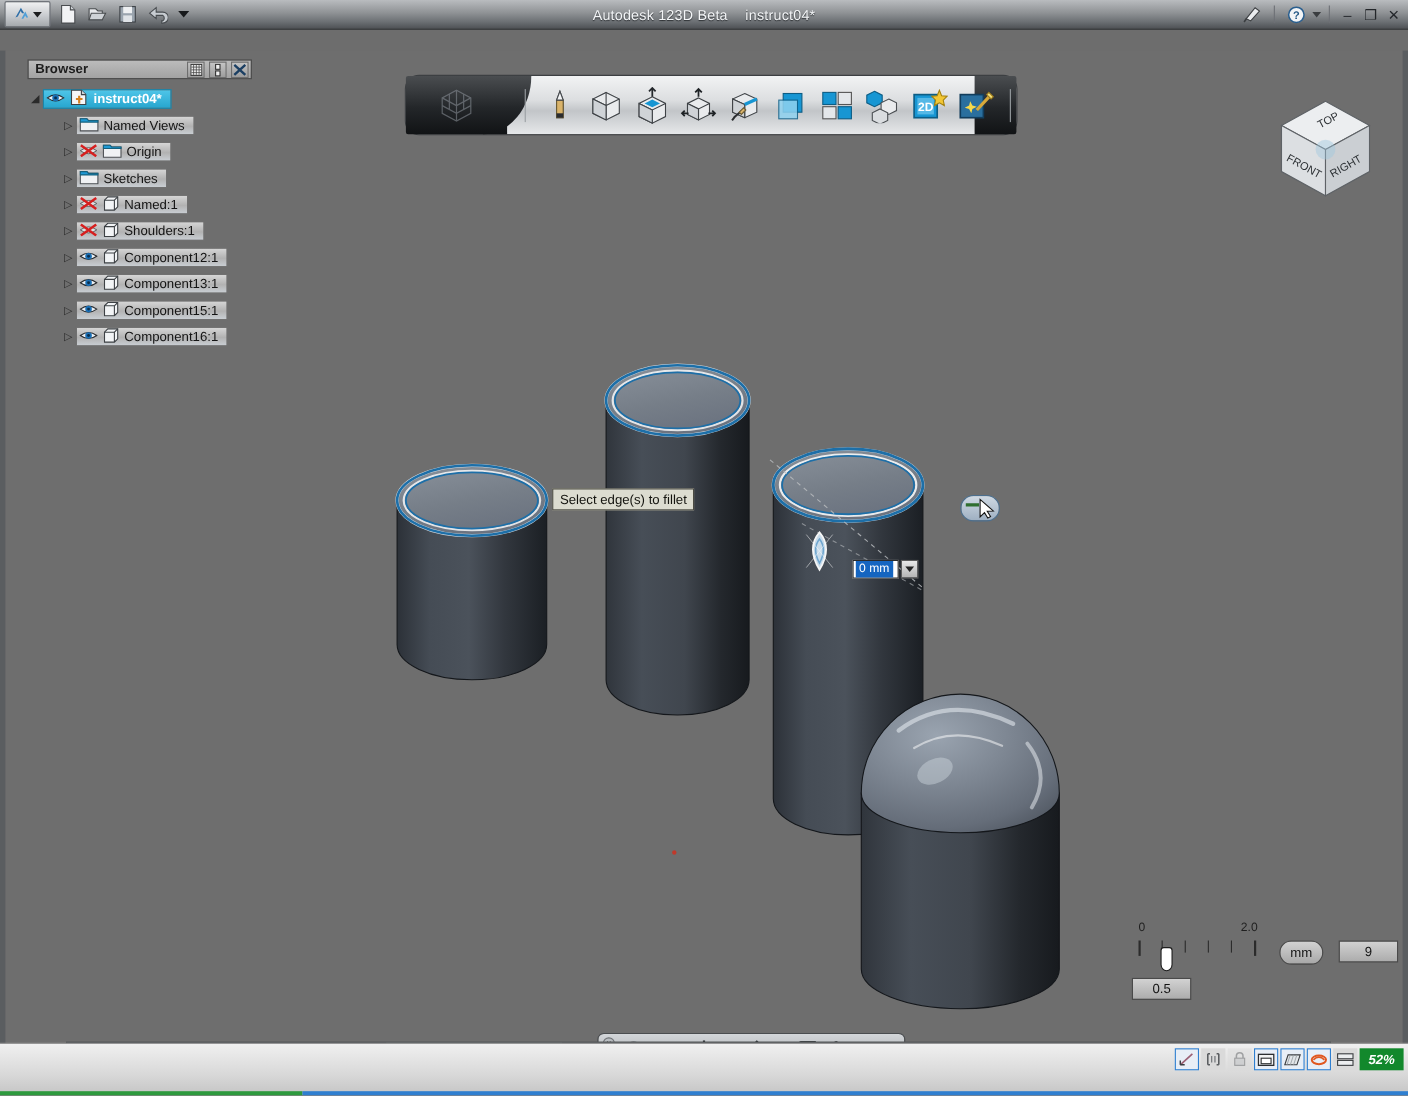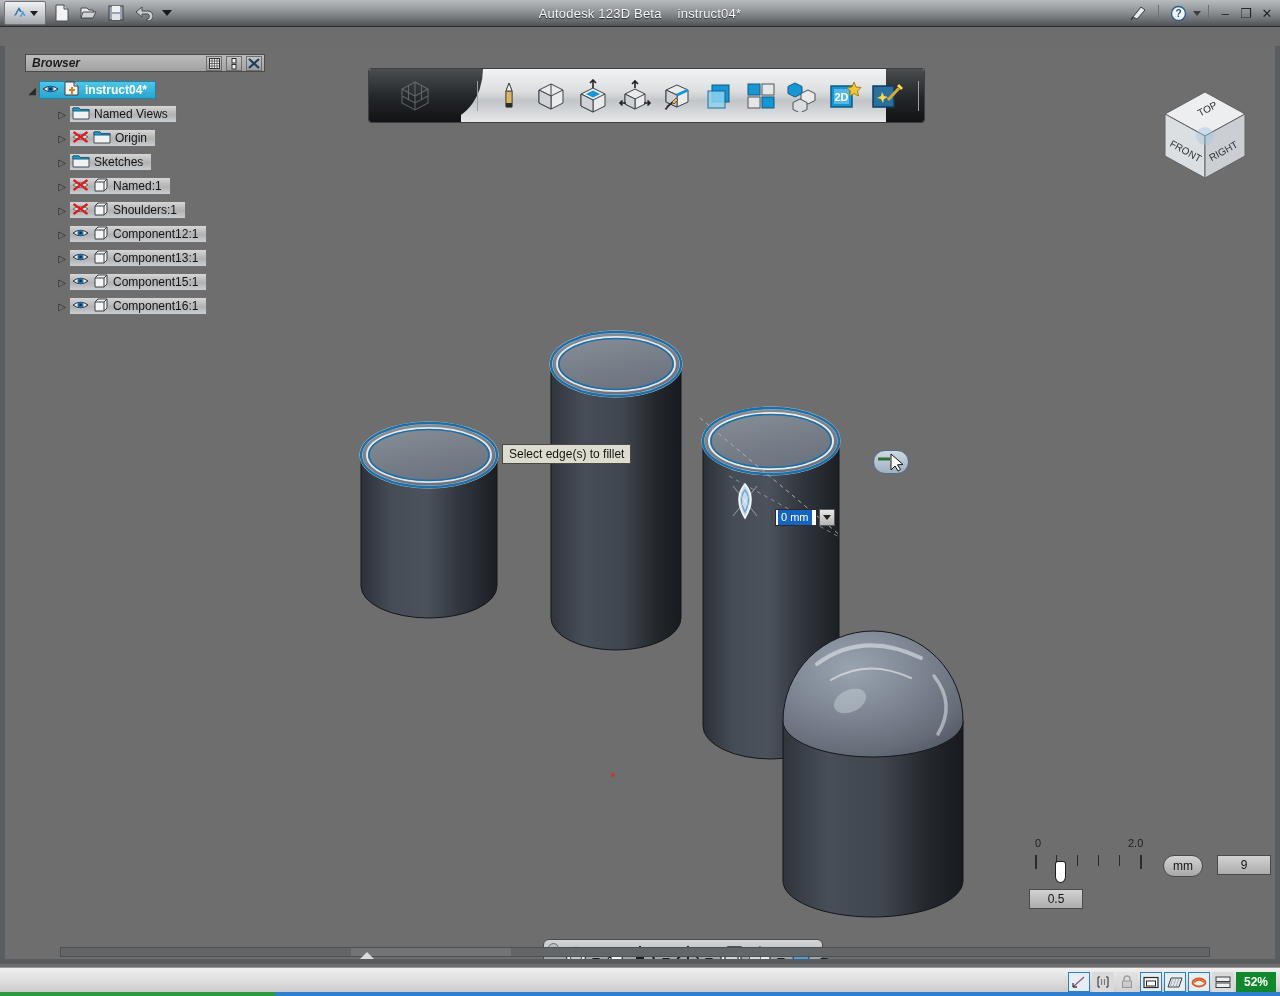--- a/index.html
+++ b/index.html
@@ -64,24 +64,24 @@
     background: #6e6e6e;
     border-left: 5px solid #5a5d60; border-right: 5px solid #5a5d60;
     border-bottom: 5px solid #5a5d60;
     overflow: hidden;
   }
   .vp-inner { position:absolute; inset:0; background:#6e6e6e; }
 
   
   .browser { position: absolute; left: 20px; top: 8px; width: 270px; }
   .browser-head {
-    position:relative; width: 240px; height: 18px;
+    position:relative; width: 204px; height: 18px;
     background: linear-gradient(180deg,#bcbcbc 0%,#a2a2a2 100%);
     border: 1px solid #4b4b4b;
-    display:flex; align-items:center;font-style:italic;
+    display:flex; 
   }
   .browser-title { font-size: 12px; font-weight: bold; color:#1d1d1d; padding-left:6px; }
   .browser-head-icons { position:absolute; right:2px; top:1px; display:flex; align-items:center; gap:4px; }
   .bh-ico { width:16px; height:15px; display:flex;align-items:center;justify-content:center; cursor:pointer;
             border:1px solid #6e6e6e; background:linear-gradient(180deg,#c5c5c5,#9d9d9d); }
   .tree { margin-top: 6px; }
   .tnode { display:flex; align-items:center; height: 24px; }
   .tarrow { width: 14px; text-align:center; font-size:10px; color:#2a2a2a; cursor:pointer; user-select:none; }
   .tchip {
     display:flex; align-items:center; gap:4px; height:18px; padding:0 8px 0 2px;
@@ -91,21 +91,21 @@
   }
   .tchip.sel {
     background: linear-gradient(180deg,#4fc5e8 0%,#27a6cf 100%);
     border:1px solid #1b86aa; color:#ffffff; font-weight:bold;
   }
 
   
   .maintb {
     position:absolute; left:363px; top:22px; width:557px; height:55px;
     background: linear-gradient(180deg,#f2f3f4 0%,#dcdee0 42%,#c2c5c8 60%,#e6e8ea 100%);
-    border:1px solid #3c3f42; border-radius:3px;
+    border:1px solid #3c3f42; border-radius:13px;
     display:flex; align-items:center;
   }
   .tb-black-l {
     position:absolute; left:0; top:0; width:92px; height:53px;
     background: linear-gradient(180deg,#4a4d50 0%,#232629 55%,#111315 100%);
     border-radius: 2px 0 0 2px;
     display:flex; align-items:center; justify-content:center;
   }
   .tb-black-l::after {
     content:''; position:absolute; right:-22px; top:0; width:44px; height:53px;
@@ -199,23 +199,24 @@
   .vp-hscroll {
     position:absolute; left:55px; bottom:2px; width:1150px; height:10px;
     background:#636669; border:1px solid #4d5053;
   }
   .vp-hthumb { position:absolute; left:290px; top:0; width:160px; height:8px; background:#727578; }
   .vp-grip { position:absolute; left:355px; bottom:0px; width:0;height:0;
              border-left:7px solid transparent;border-right:7px solid transparent;border-bottom:7px solid #d8dadc; }
 
   
   .statusbar {
-    position:absolute; left:0; bottom:0; width:1280px; height:29px;
+    position:absolute; left:0; bottom:0; width:1280px; height:48px;
     background: linear-gradient(180deg,#f0f0f0 0%,#d8d8d8 60%,#c4c4c4 100%);
     border-top:1px solid #9a9a9a;
+    font-style:italic;
   }
   .sb-stripe { position:absolute; left:0; bottom:0; height:4px; width:1280px; }
   .sb-stripe .g { position:absolute;left:0;bottom:0;width:275px;height:4px;background:#2e9a3e; }
   .sb-stripe .b { position:absolute;left:275px;bottom:0;width:1005px;height:4px;background:#2f7fd0; }
   .sb-right { position:absolute; right:4px; top:4px; display:flex; align-items:center; gap:2px; }
   .sb-ico {
     width:22px;height:20px; display:flex;align-items:center;justify-content:center; cursor:pointer;
     background:#dadada;
   }
   .sb-ico.on { border:1px solid #2f7fd0; background:#e8eef6; }

